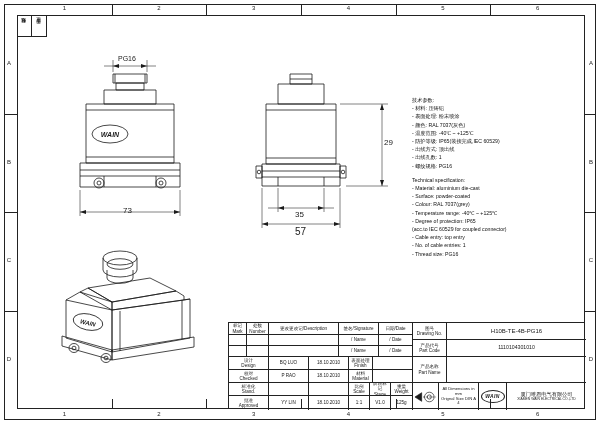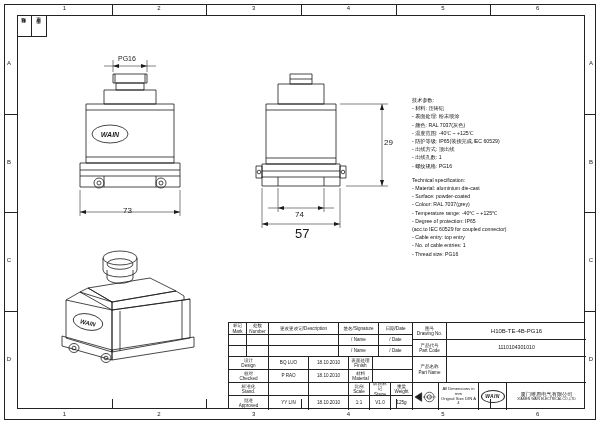--- a/index.html
+++ b/index.html
@@ -461,17 +461,17 @@
       <div class="logo-oval">WAIN</div>
     </div>
     <div class="cell stack nb-b" style="left:278px;top:60px;width:79px;height:27px;border-right:none;">
       <span class="med">厦门唯恩电气有限公司</span>
       <span style="font-size:3.4px">XIAMEN WAIN ELECTRICAL CO.,LTD</span>
     </div>
   </div>
 
   <div style="position:absolute;left:118px;top:55px;font-size:7px;">PG16</div>
   <div style="position:absolute;left:123px;top:206px;font-size:8px;">73</div>
-  <div style="position:absolute;left:295px;top:210px;font-size:8px;">74</div>
-  <div style="position:absolute;left:295px;top:226px;font-size:13px;">57</div>
+  <div style="position:absolute;left:295px;top:210px;font-size:8px;">35</div>
+  <div style="position:absolute;left:295px;top:226px;font-size:10px;">57</div>
   <div style="position:absolute;left:384px;top:138px;font-size:8px;">29</div>
 
 </div>
 
 </body></html>

